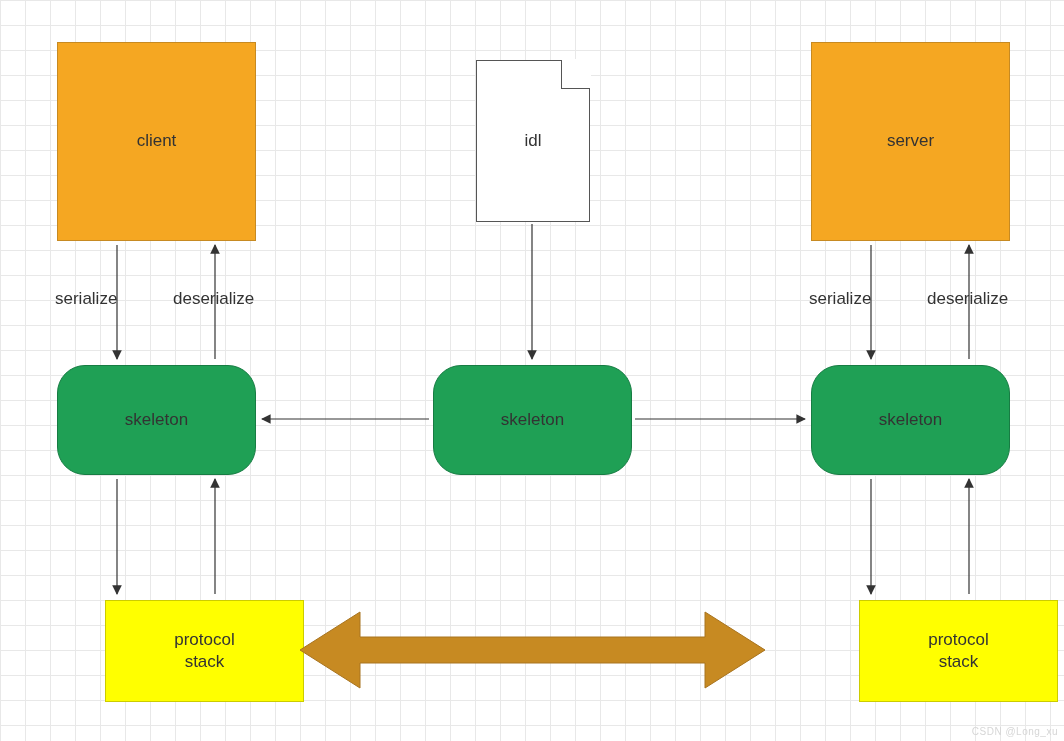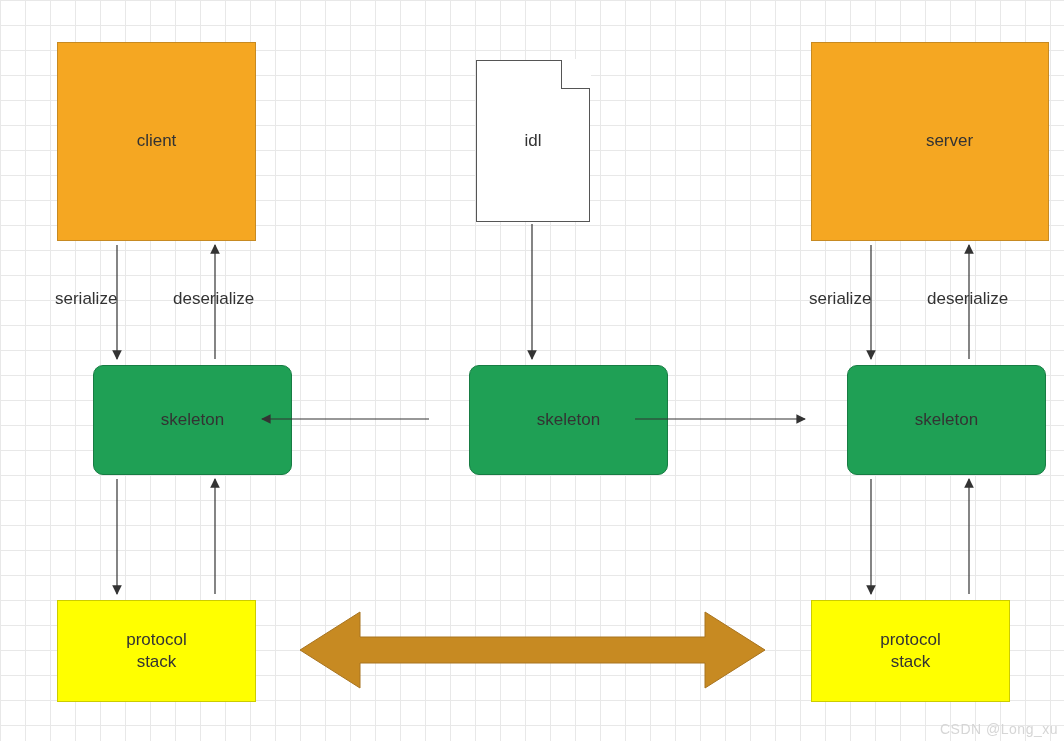--- a/index.html
+++ b/index.html
@@ -5,41 +5,41 @@
   html,body{margin:0;padding:0;}
   body{font-family:"Segoe UI",Tahoma,Arial,sans-serif;font-size:17px;color:#333;}
   .canvas{position:relative;width:1064px;height:741px;background:#fff;
     background-image:
       linear-gradient(to right,#e8e8e8 1px,transparent 1px),
       linear-gradient(to bottom,#e8e8e8 1px,transparent 1px);
     background-size:25px 25px;
   }
   .box{position:absolute;display:flex;align-items:center;justify-content:center;text-align:center;line-height:1.3;}
   .orange{background:#f5a722;border:1px solid #c78a22;}
-  .green{background:#1fa055;border:1px solid #177c43;border-radius:10px;margin-left:36px;}
-  .yellow{background:#ffff00;border:1px solid #cccc00;}
+  .green{background:#1fa055;border:1px solid #177c43;border-radius:28px;}
+  .yellow{background:#ffff00;border:1px solid #cccc00;margin-left:48px;}
   .idl-file{position:absolute;background:#fff;border:1px solid #555;}
   .idl-flap{position:absolute;top:-1px;right:-1px;width:28px;height:28px;background:#fff;
     border-left:1px solid #555;border-bottom:1px solid #555;}
   .idl-cut2{position:absolute;top:-2px;right:-2px;width:0;height:0;
     border-left:30px solid transparent;border-top:30px solid #fff;}
   .label{position:absolute;white-space:nowrap;}
-  .wm{position:absolute;right:6px;bottom:4px;color:#d6d6d6;font-size:14px;letter-spacing:.5px;}
+  .wm{position:absolute;right:6px;bottom:4px;color:#d6d6d6;font-size:10px;letter-spacing:.5px;}
   svg.arrows{position:absolute;inset:0;width:1064px;height:741px;pointer-events:none;}
 </style>
 </head>
 <body>
 
 <div class="canvas">
 
   <div class="box orange" style="left:57px;top:42px;width:197px;height:197px;">
     <span>client</span>
   </div>
 
-  <div class="box orange" style="left:811px;top:42px;width:197px;height:197px;padding-left:39px;">
+  <div class="box orange" style="left:811px;top:42px;width:197px;height:197px;">
     <span>server</span>
   </div>
 
   <div class="idl-file" style="left:476px;top:60px;width:112px;height:160px;text-decoration:underline;">
     <div style="position:absolute;inset:0;display:flex;align-items:center;justify-content:center;">
       <span>idl</span>
     </div>
     <div class="idl-cut2"></div>
     <div class="idl-flap"></div>
   </div>

